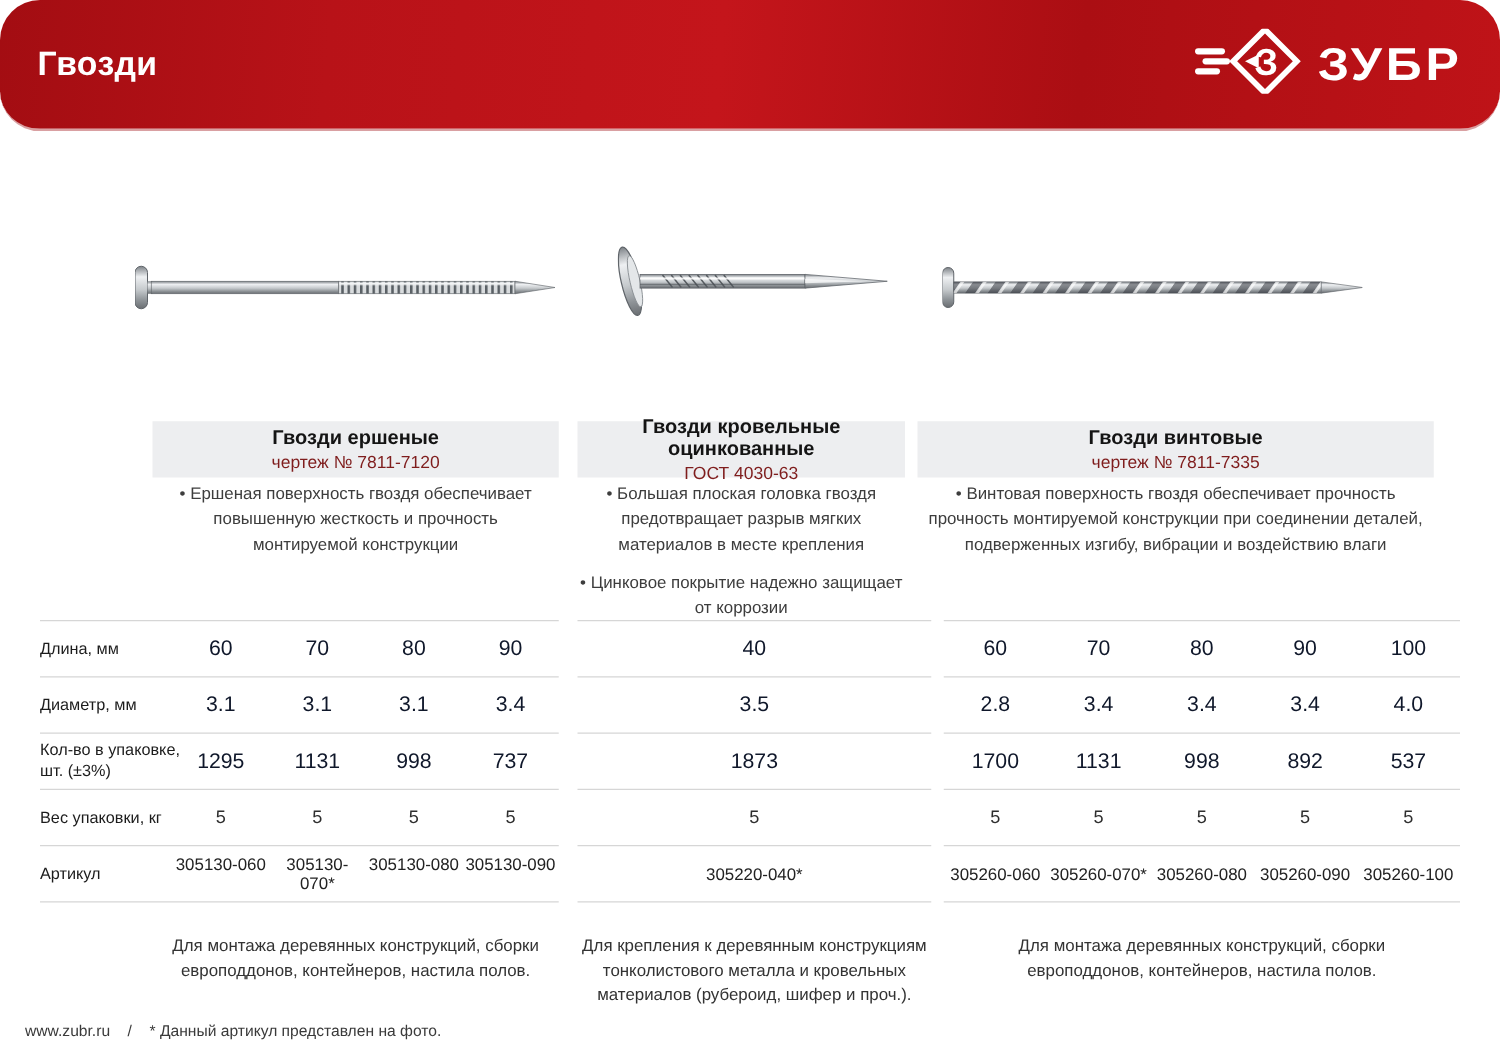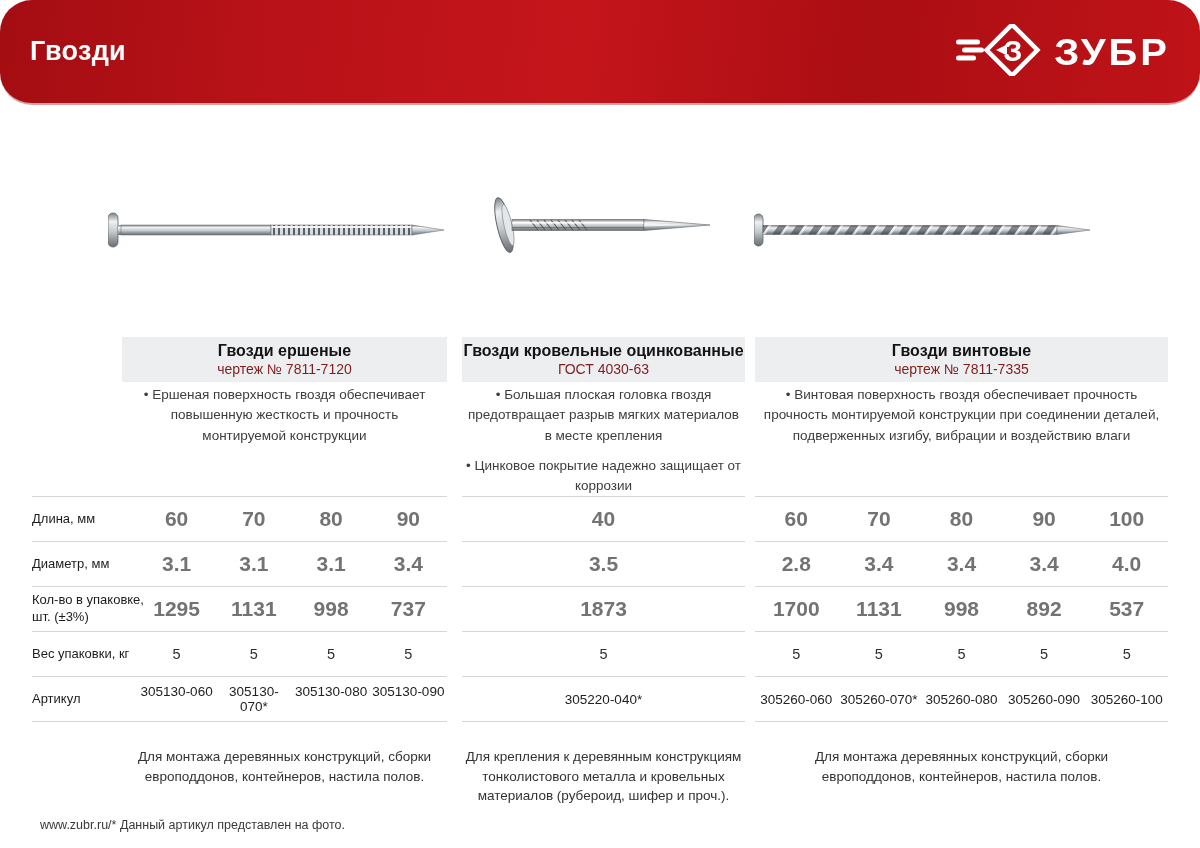--- a/index.html
+++ b/index.html
@@ -24,21 +24,21 @@
   .nails{position:relative;height:232px;}
   .nail{position:absolute;}
   #nail1{left:108px;top:101px;}
   #nail2{left:494px;top:88px;}
   #nail3{left:754px;top:104px;}
   
   .row{display:flex;margin:0 32px;}
   .w-label{width:90px;flex-shrink:0;}
   .w-c1{width:325px;flex-shrink:0;}
   .w-gapA{width:15px;flex-shrink:0;}
-  .w-c2{width:283px;flex-shrink:0;}
+  .w-c2{width:262px;flex-shrink:0;}
   .w-gapB{width:10px;flex-shrink:0;}
   .w-c3{width:413px;flex-shrink:0;}
   
   .col-head{
     background:#edeef0;height:45px;
     display:flex;flex-direction:column;justify-content:center;text-align:center;
   }
   .col-head .name{font-size:16px;font-weight:bold;color:#141414;}
   .col-head .spec{font-size:14px;color:#7f1d1d;margin-top:1px;}
   
@@ -54,32 +54,32 @@
   .seg{border-top:1px solid #d6d6d6;display:flex;align-items:center;box-sizing:border-box;}
   .seg1{width:415px;gap:16px;}
   .seg2{width:283px;justify-content:center;}
   .seg3{width:413px;}
   .gap{border:none;}
   .tlabel{width:90px;flex-shrink:0;font-size:13px;color:#1c1c1c;line-height:1.3;white-space:nowrap;}
   .tlabel span{display:block;}
   .cells{flex:1;display:grid;}
   .c4{grid-template-columns:repeat(4,1fr);}
   .c5{grid-template-columns:repeat(5,1fr);}
-  .cell{text-align:center;font-size:21px;font-weight:bold;color:#737373;}
+  .cell{text-align:center;font-size:17px;font-weight:normal;color:#0f172a;}
   .trow.wt .cell{font-size:14.5px;font-weight:normal;color:#2e2e2e;}
   .trow.art .cell{font-size:13.5px;font-weight:normal;color:#222;}
   
   .descs{min-height:86px;box-sizing:border-box;align-items:flex-start;}
   .descs .seg{padding-top:25px;align-items:flex-start;height:auto;}
   .desc{font-size:13.5px;color:#333;line-height:1.45;text-align:center;}
   .seg1 .desc{margin-left:90px;width:325px;}
   .seg2 .desc{width:283px;}
   .seg3 .desc{width:413px;padding:0 28px;box-sizing:border-box;}
   
-  .footer{position:absolute;left:40px;top:818px;font-size:12.5px;color:#3a3a3a;display:flex;}
+  .footer{position:absolute;left:20px;top:818px;font-size:12.5px;color:#3a3a3a;display:flex;gap:14px;}
 </style>
 </head>
 <body>
 
 <div class="header">
   <div class="page-title">Гвозди</div>
   <div class="logo">
     <span>
       <svg width="88" height="52" viewBox="0 0 88 52">
         <g fill="#fff">

